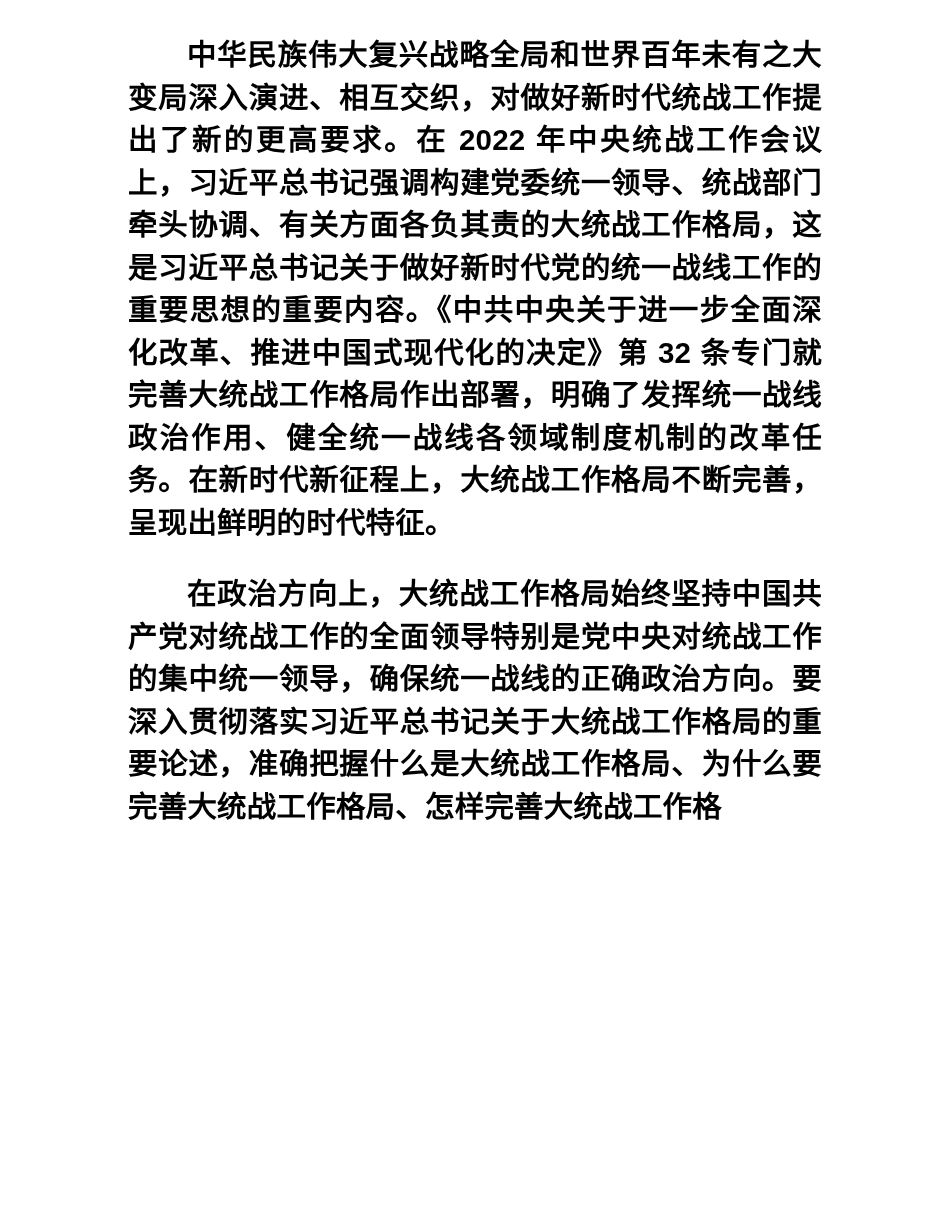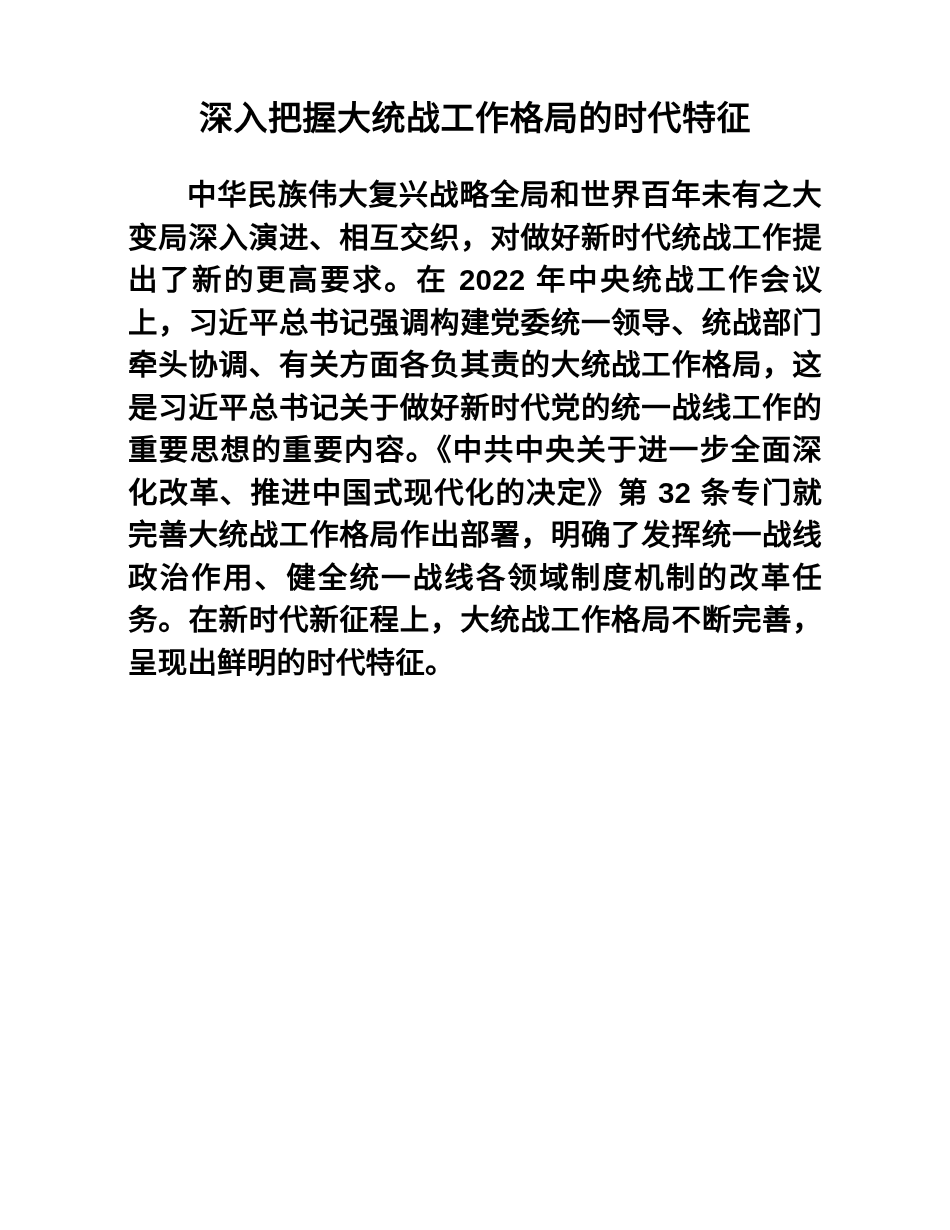--- a/index.html
+++ b/index.html
@@ -66,20 +66,20 @@
   }
 
   
 </style>
 </head>
 <body>
 
 <div class="page">
   <div class="content">
 
-    <h1 class="doc-title">深入把握大统战工作格局的时代特征</h1>
 
     <div class="body-block">
       <p class="para">中华民族伟大复兴战略全局和世界百年未有之大变局深入演进、相互交织，对做好新时代统战工作提出了新的更高要求。在 2022 年中央统战工作会议上，习近平总书记强调构建党委统一领导、统战部门牵头协调、有关方面各负其责的大统战工作格局，这是习近平总书记关于做好新时代党的统一战线工作的重要思想的重要内容。《中共中央关于进一步全面深化改革、推进中国式现代化的决定》第 32 条专门就完善大统战工作格局作出部署，明确了发挥统一战线政治作用、健全统一战线各领域制度机制的改革任务。在新时代新征程上，大统战工作格局不断完善，呈现出鲜明的时代特征。</p>
+      <p class="para">在政治方向上，大统战工作格局始终坚持中国共产党对统战工作的全面领导特别是党中央对统战工作的集中统一领导，确保统一战线的正确政治方向。要深入贯彻落实习近平总书记关于大统战工作格局的重要论述，准确把握什么是大统战工作格局、为什么要完善大统战工作格局、怎样完善大统战工作格</p>
     </div>
 
   </div>
 </div>
 
 </body></html>

